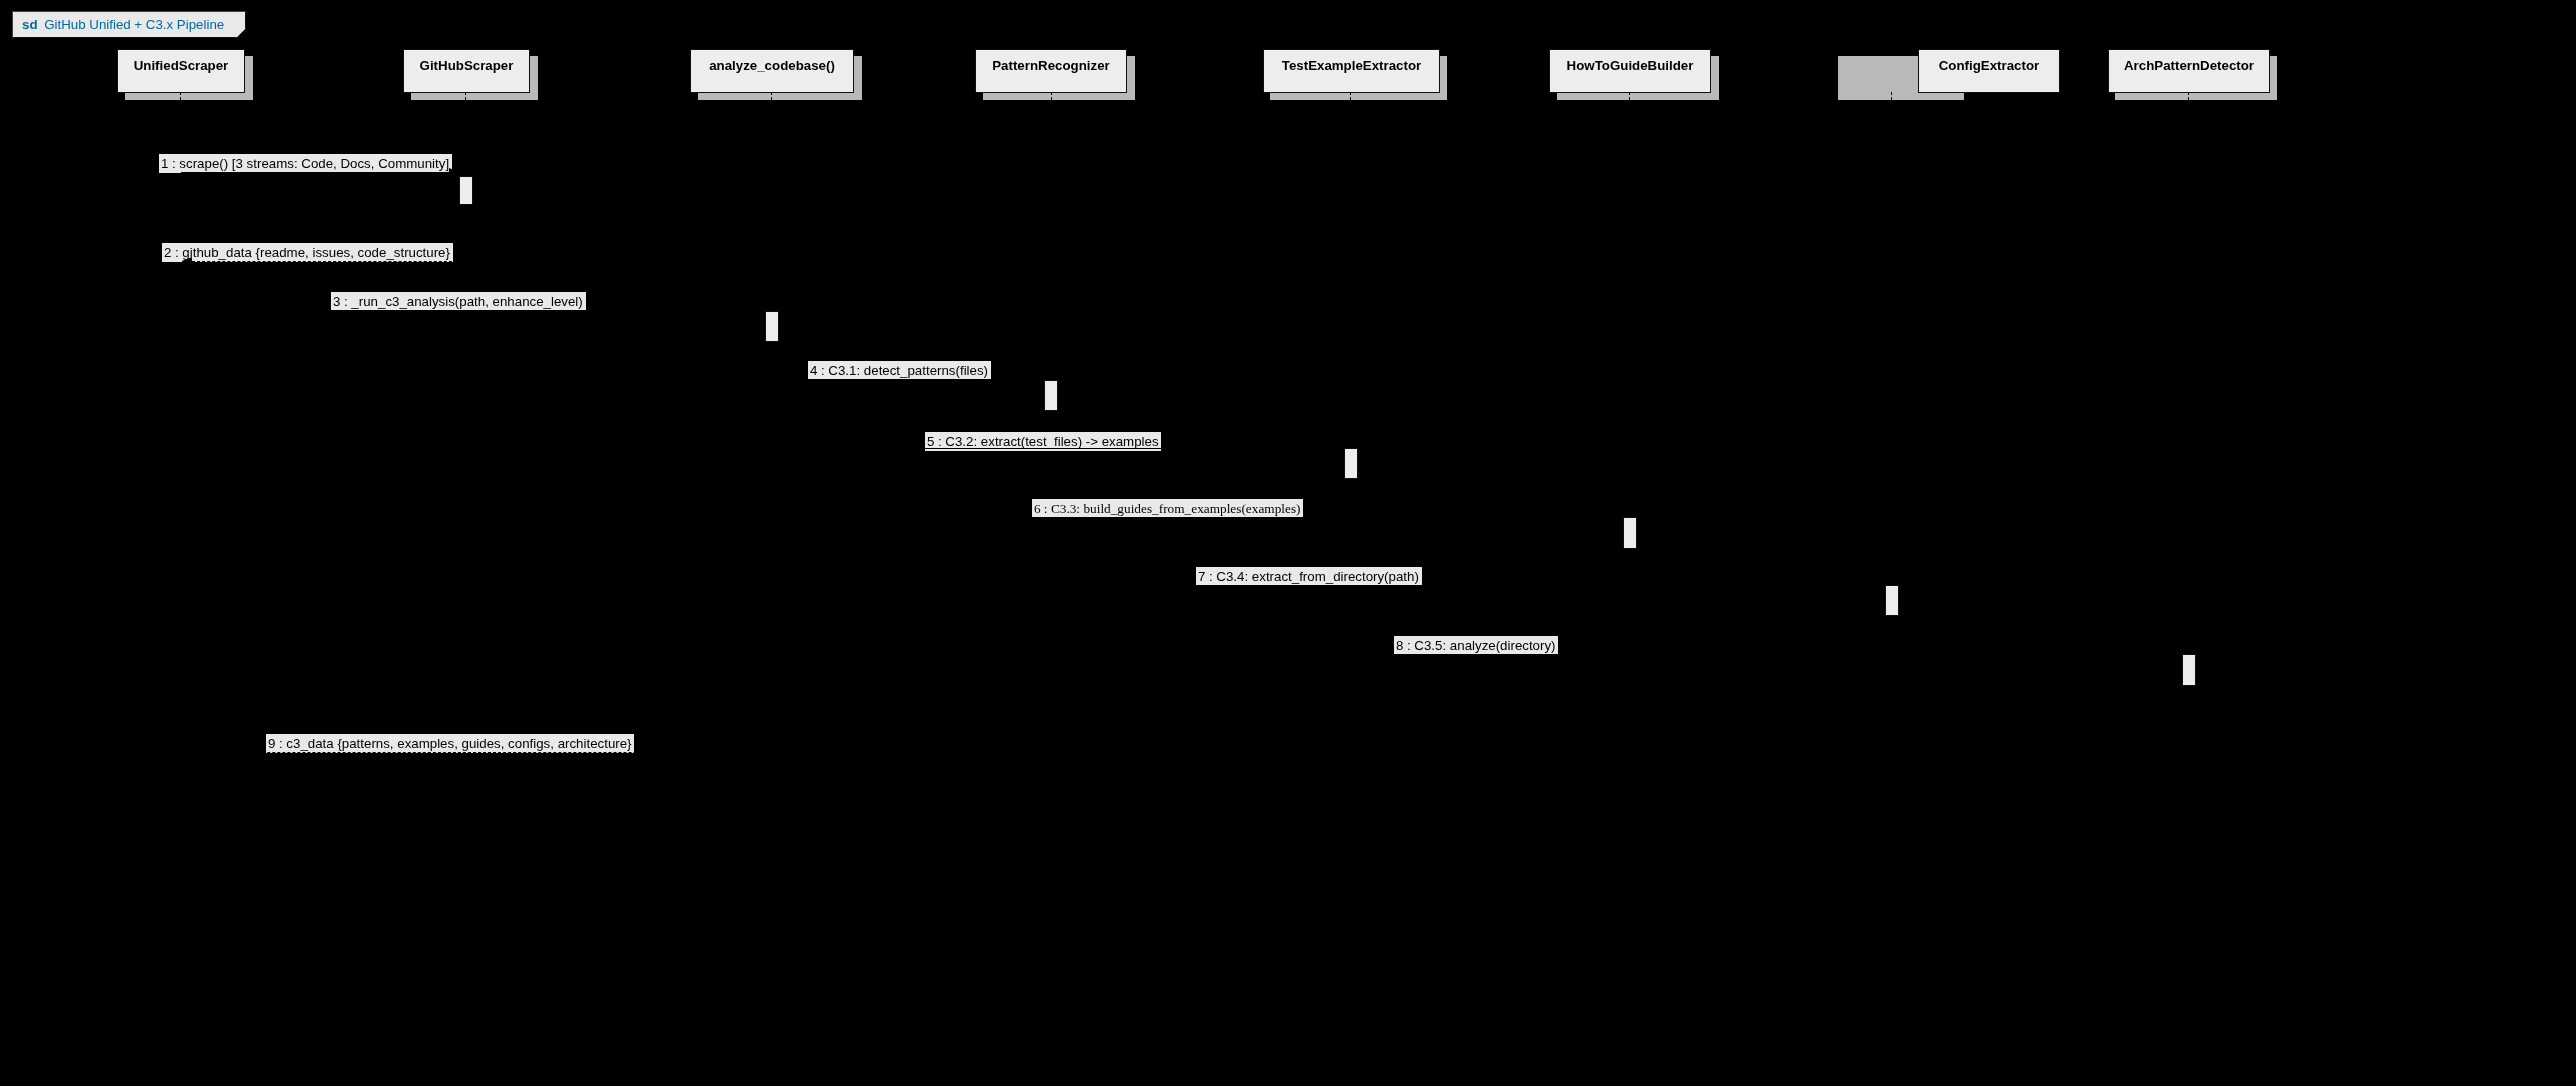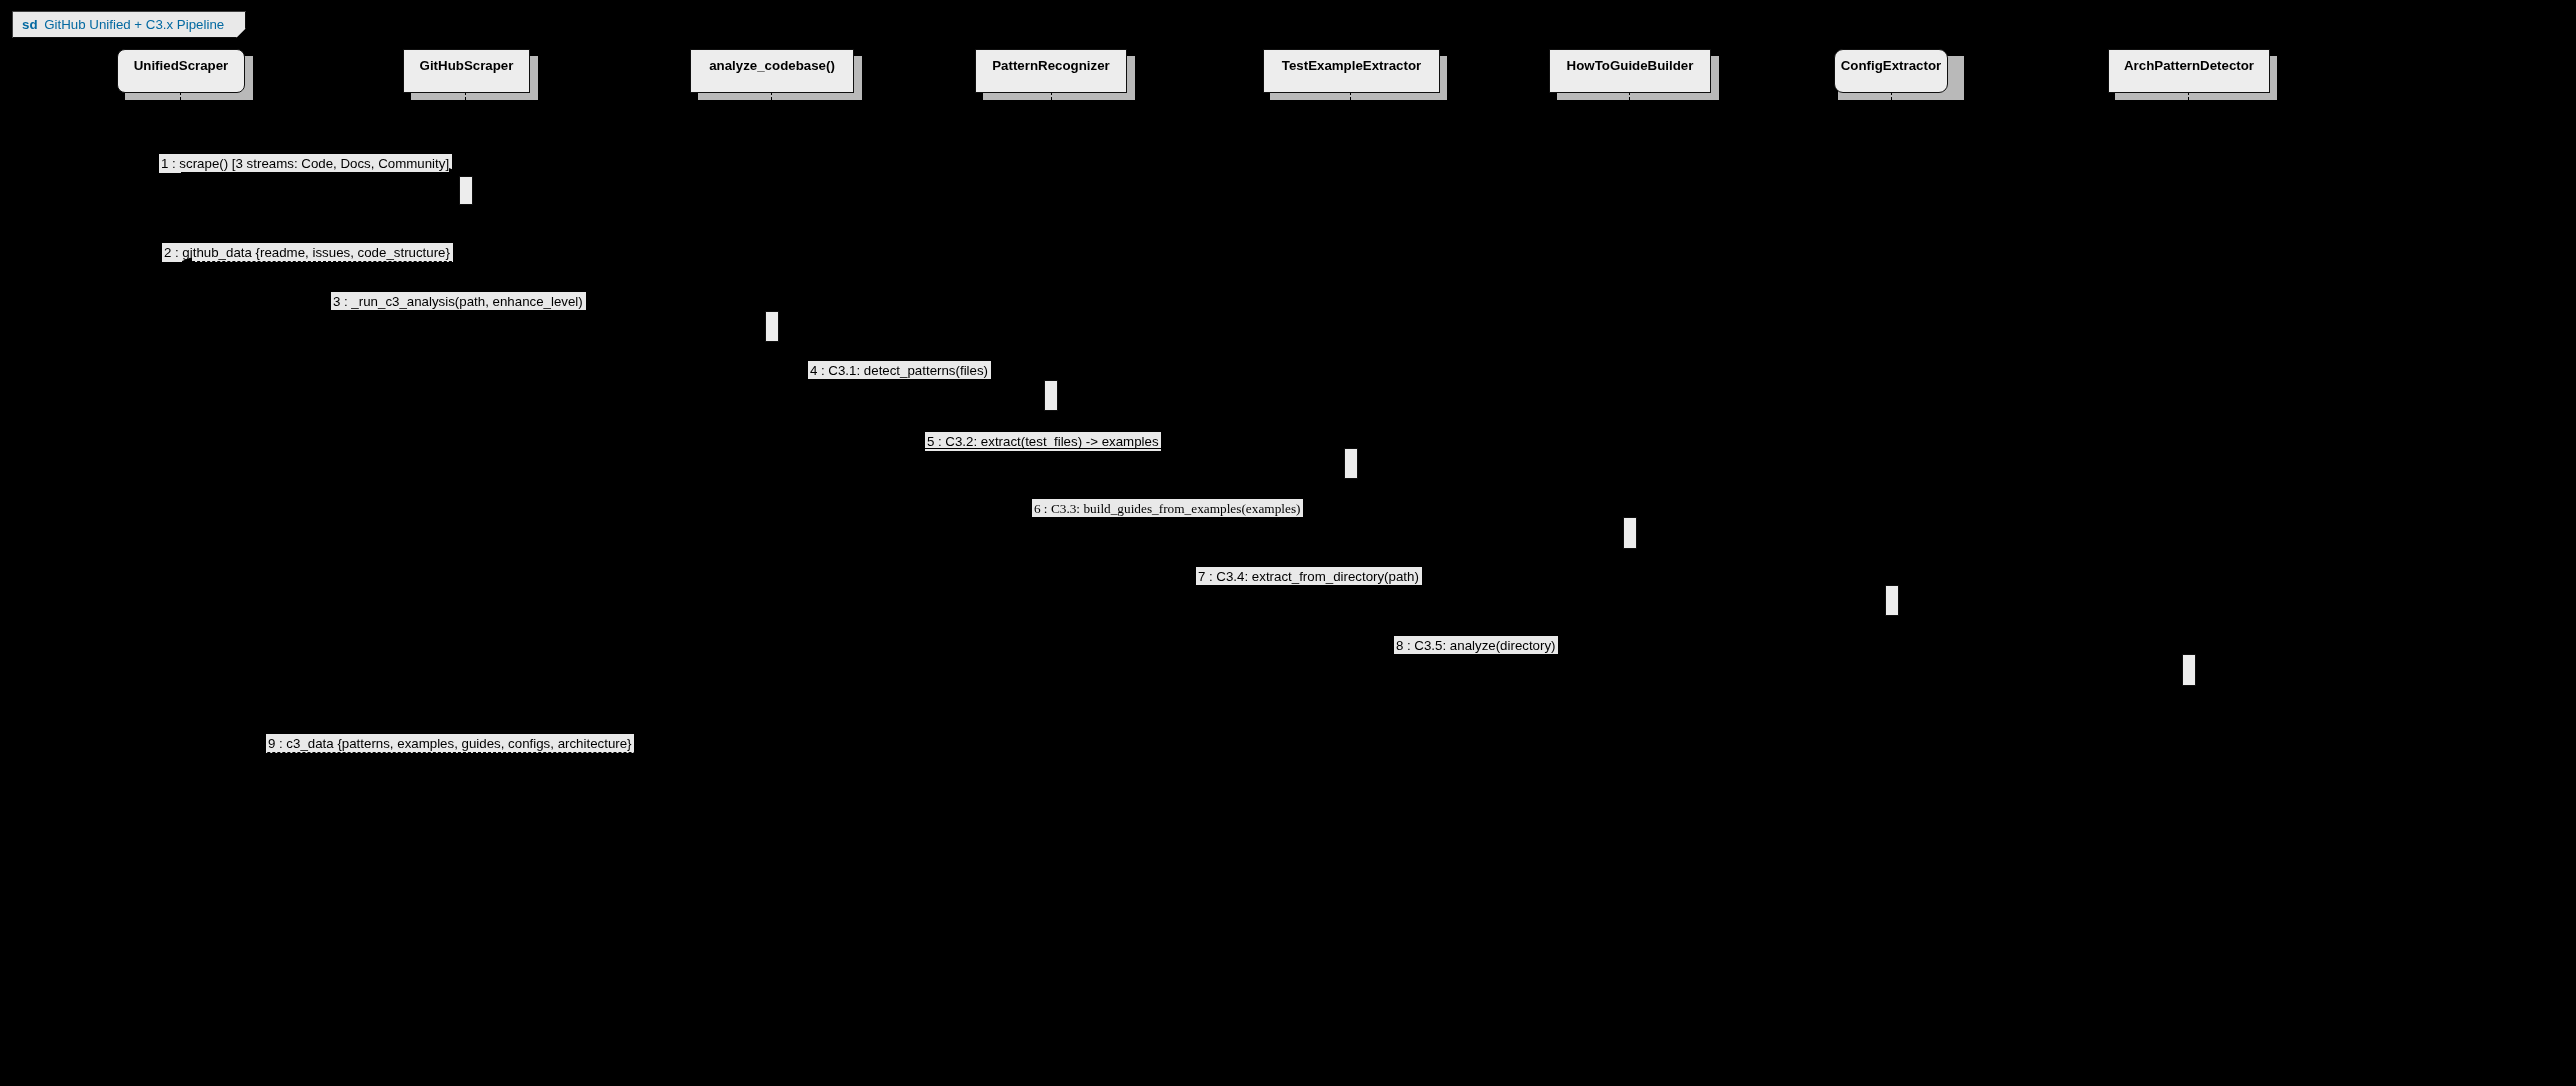--- a/index.html
+++ b/index.html
@@ -97,21 +97,21 @@
 <body>
 
 <div class="stage">
   <div class="frame-title">
     <span class="kw">sd</span><span>GitHub Unified + C3.x Pipeline</span>
   </div>
   <div id="layers">
   <div>
     <div class="participant-shadow" style="left: 125px; width: 128px;"></div>
     <div class="lifeline" style="left: 180px;"></div>
-    <div class="participant-box" style="left: 117px; width: 128px; border-radius: 8px;">UnifiedScraper</div>
+    <div class="participant-box" style="left: 117px; width: 128px;">UnifiedScraper</div>
   </div>
 
   <div>
     <div class="participant-shadow" style="left: 411px; width: 127px;"></div>
     <div class="lifeline" style="left: 465px;"></div>
     <div class="participant-box" style="left: 403px; width: 127px;">GitHubScraper</div>
   </div>
 
   <div>
     <div class="participant-shadow" style="left: 698px; width: 164px;"></div>
@@ -133,21 +133,21 @@
 
   <div>
     <div class="participant-shadow" style="left: 1557px; width: 162px;"></div>
     <div class="lifeline" style="left: 1629px;"></div>
     <div class="participant-box" style="left: 1549px; width: 162px;">HowToGuideBuilder</div>
   </div>
 
   <div>
     <div class="participant-shadow" style="left: 1838px; width: 126px;"></div>
     <div class="lifeline" style="left: 1891px;"></div>
-    <div class="participant-box" style="left: 1834px; width: 114px; border-radius: 9px;">ConfigExtractor</div>
+    <div class="participant-box" style="left: 1918px; width: 142px;">ConfigExtractor</div>
   </div>
 
   <div>
     <div class="participant-shadow" style="left: 2115px; width: 162px;"></div>
     <div class="lifeline" style="left: 2188px;"></div>
     <div class="participant-box" style="left: 2108px; width: 162px;">ArchPatternDetector</div>
   </div>
 
   <div class="activation-bar" style="left: 459px; top: 176px; height: 28.5px;"></div>
 

